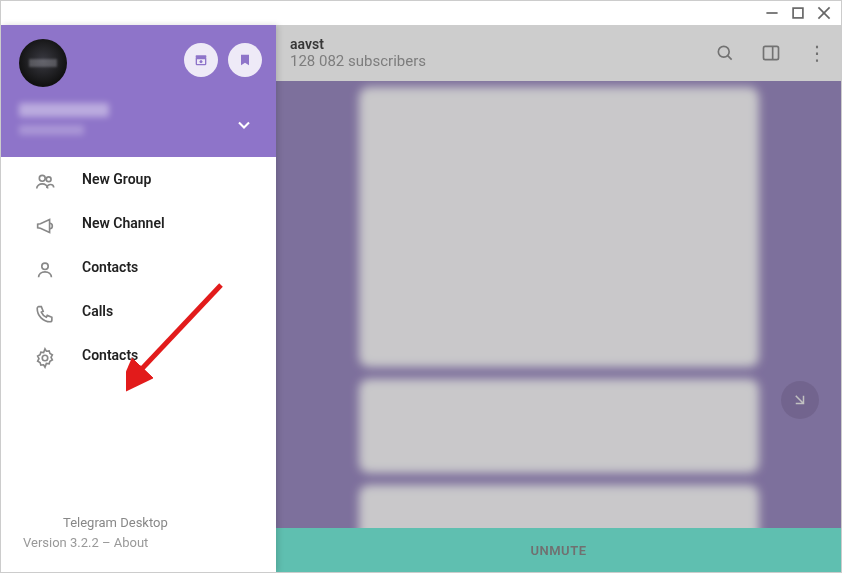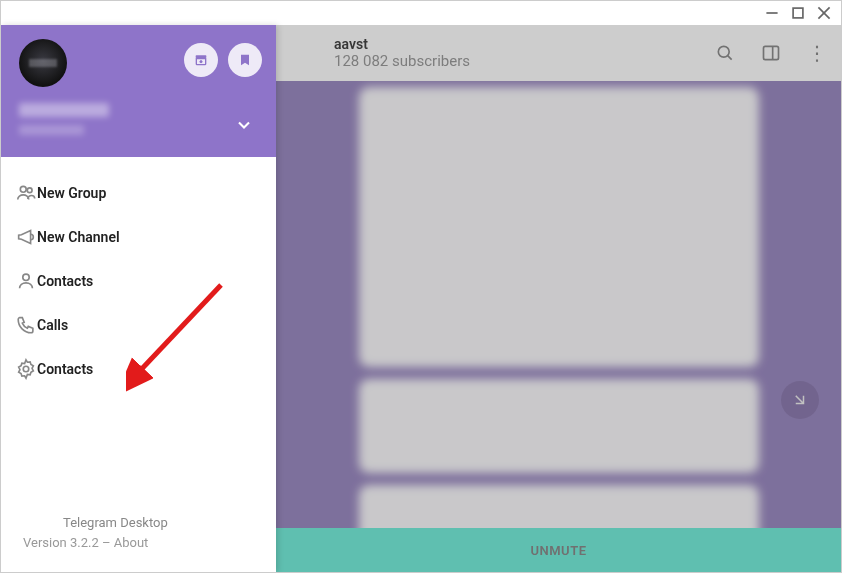--- a/index.html
+++ b/index.html
@@ -51,21 +51,21 @@
     flex-direction: column;
   }
   .chat-header {
     height: 56px;
     background: #fff;
     display: flex;
     align-items: center;
     padding: 0 14px;
     gap: 12px;
   }
-  .chat-title-block { flex: 1; margin-left: 44px; }
+  .chat-title-block { flex: 1; }
   .chat-title { font-size: 14px; font-weight: 600; color: #222; }
   .chat-sub { font-size: 15px; color: #8a8a8a; }
   .chat-header .hicon { width: 20px; height: 20px; color: #7a7a7a; margin-left: 14px; }
   .chat-header .vmore { font-size: 20px; color: #7a7a7a; margin-left: 14px; }
   .chat-body {
     flex: 1;
     position: relative;
     padding: 0 24px;
     overflow: hidden;
   }
@@ -170,22 +170,23 @@
     color: #fff;
   }
   .expand-chevron svg { width: 20px; height: 20px; }
   .drawer-menu {
     flex: 1;
     padding: 14px 0;
   }
   .menu-item {
     height: 44px;
     display: flex;
-    align-items: center;
-    padding: 0 14px;
+    align-items: flex-start;
+    padding: 0 33px;
+    gap: 26px;
     cursor: pointer;
   }
   .menu-icon {
     width: 22px; height: 22px;
     color: #888;
     display: flex; align-items: center; justify-content: center;
   }
   .menu-icon svg { width: 22px; height: 22px; }
   .menu-label {
     font-size: 14px;

